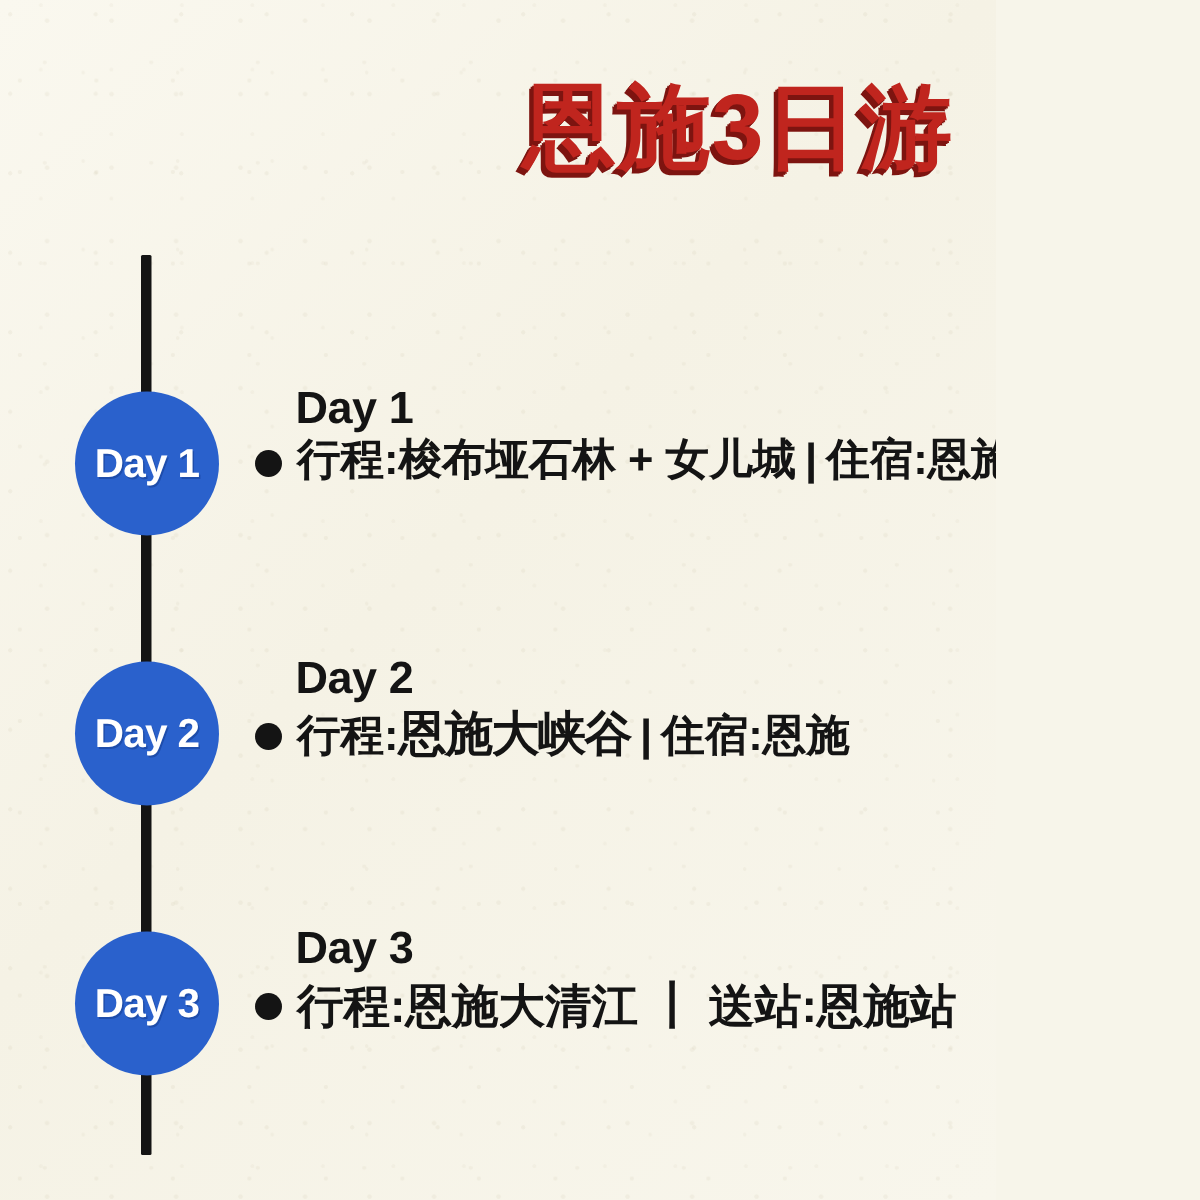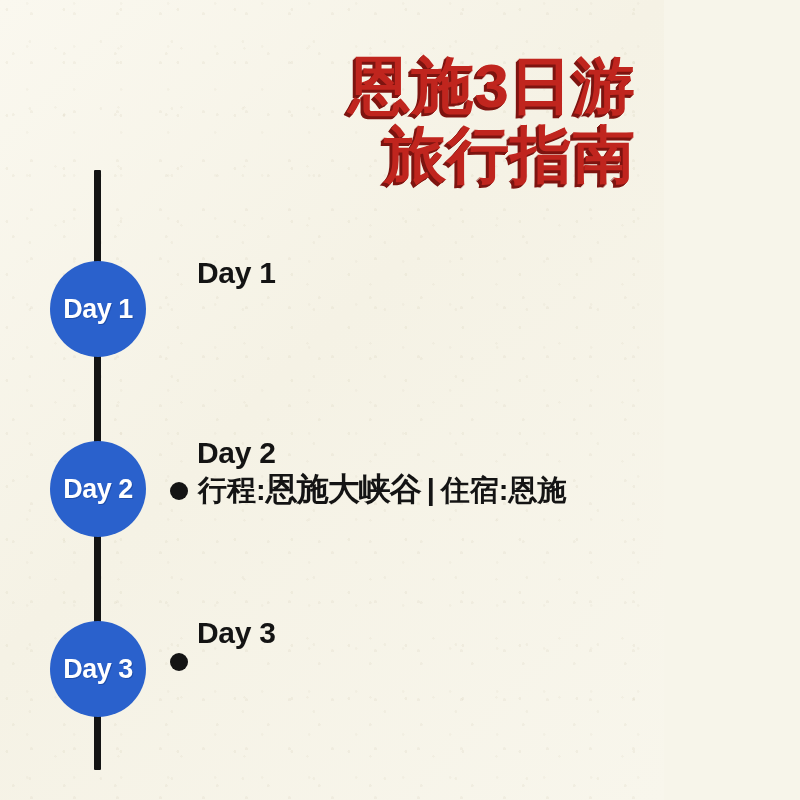--- a/index.html
+++ b/index.html
@@ -149,31 +149,34 @@
   }
   #row-2 .detail-text { font-size: 31px; }
 </style>
 </head>
 <body>
 
 <div id="poster">
 
   <div id="title-block">
     <span class="title-line">恩施3日游</span>
-    <span class="title-line">旅行指南</span>
   </div>
 
   <div id="timeline-line"></div>
 
   <div class="day-row" id="row-0">
     <div class="day-badge">
       <span class="day-badge-label">Day 1</span>
     </div>
     <div class="day-content">
       <div class="day-heading">Day 1</div>
+      <div class="day-detail">
+        <span class="bullet-dot"></span>
+        <span class="detail-text"><span>行程:</span><span>梭布垭石林 + 女儿城</span><span class="seg-sep">|</span><span>住宿:</span><span>恩施</span></span>
+      </div>
     </div>
   </div>
 
   <div class="day-row" id="row-1">
     <div class="day-badge">
       <span class="day-badge-label">Day 2</span>
     </div>
     <div class="day-content">
       <div class="day-heading">Day 2</div>
       <div class="day-detail">
@@ -184,17 +187,18 @@
   </div>
 
   <div class="day-row" id="row-2">
     <div class="day-badge">
       <span class="day-badge-label">Day 3</span>
     </div>
     <div class="day-content">
       <div class="day-heading">Day 3</div>
       <div class="day-detail">
         <span class="bullet-dot"></span>
+        <span class="detail-text"><span>行程:</span><span>恩施大清江</span><span class="seg-sep-thick">丨</span><span>送站:</span><span>恩施站</span></span>
       </div>
     </div>
   </div>
 
 </div>
 
 </body></html>

